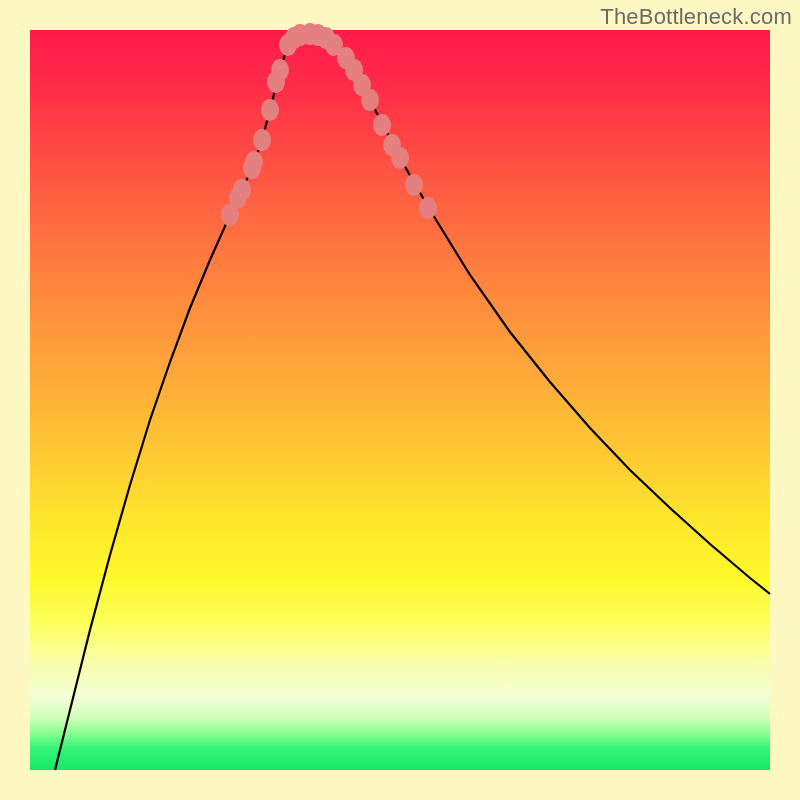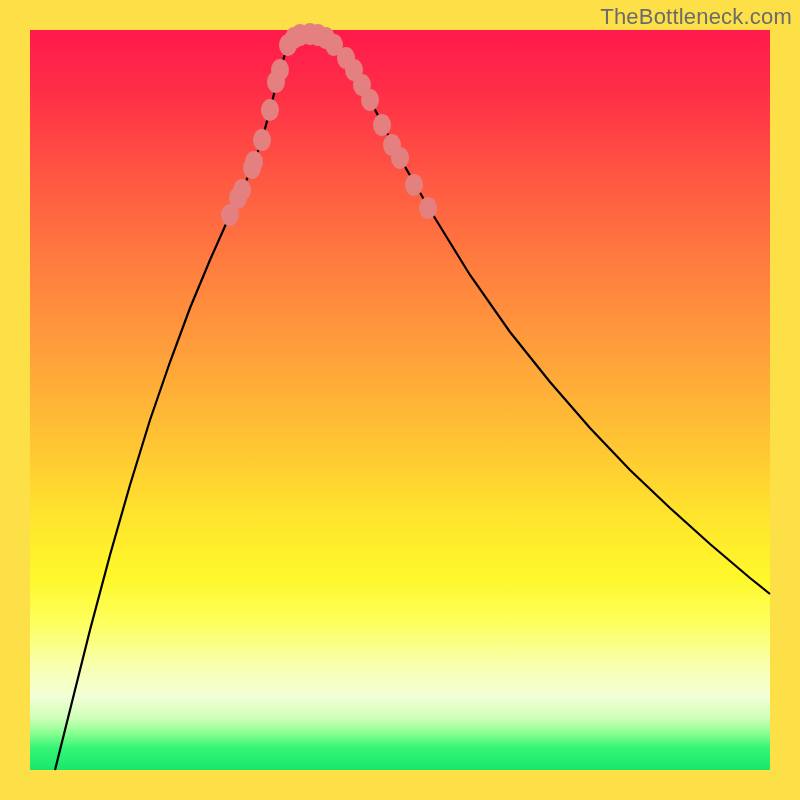--- a/index.html
+++ b/index.html
@@ -6,21 +6,21 @@
     margin: 0;
     padding: 0;
     width: 800px;
     height: 800px;
     overflow: hidden;
     background: #000;
   }
   .frame {
     position: absolute;
     inset: 0;
-    background: #fde047;
+    background: #fef9c3;
   }
   .plot-area {
     position: absolute;
     left: 30px;
     top: 30px;
     width: 740px;
     height: 740px;
     background: linear-gradient(
       to bottom,
       #ff1a4b 0%,

